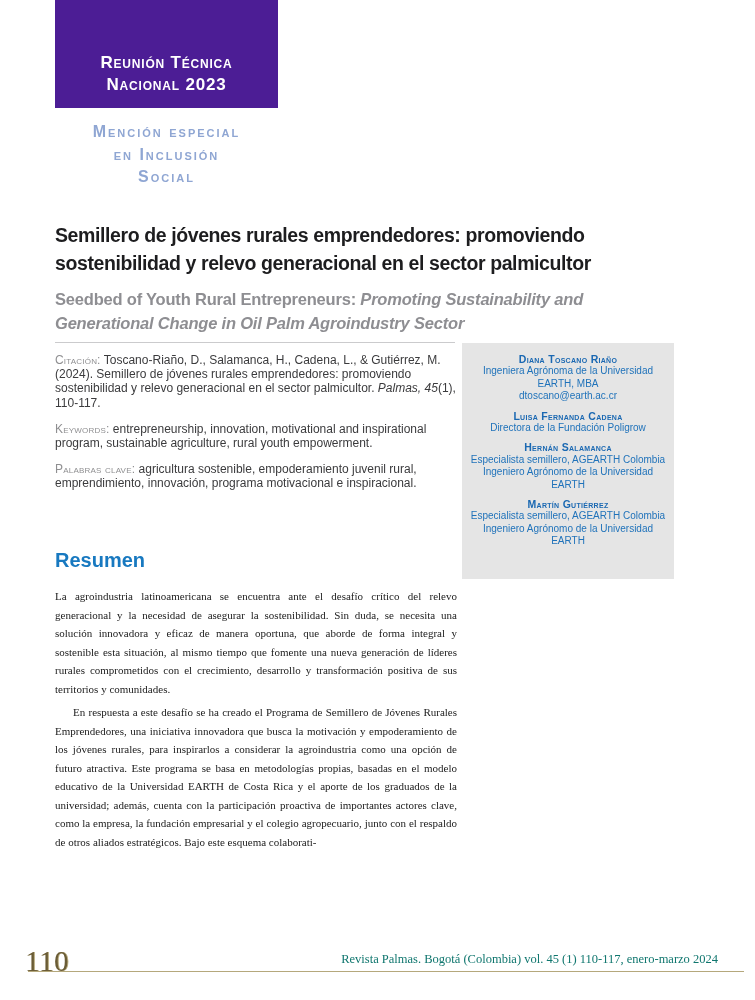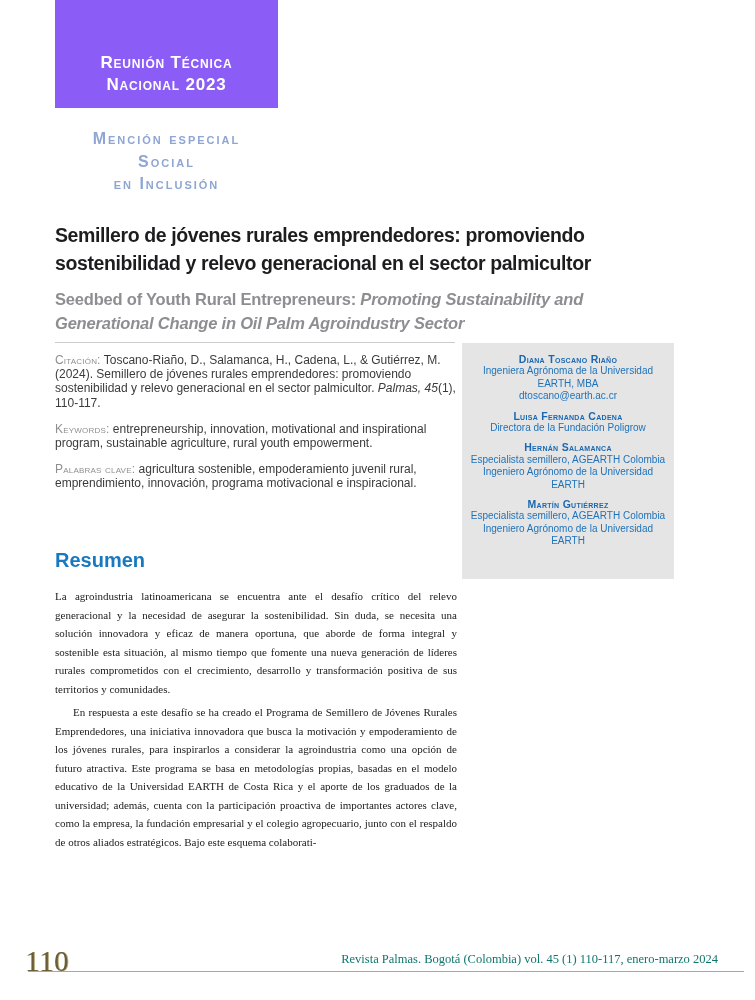--- a/index.html
+++ b/index.html
@@ -12,39 +12,39 @@
     height: 1000px;
     background: #ffffff;
     font-family: "Liberation Sans", sans-serif;
   }
 
   
   .badge {
     position: absolute;
     left: 55px; top: 0;
     width: 223px; height: 108px;
-    background: #8b5cf6;
+    background: #4c1d95;
   }
   .badge-text {
     position: absolute;
     left: 0; bottom: 12px;
     width: 100%;
     text-align: center;
     color: #ffffff;
     font-weight: bold;
     font-variant: small-caps;
     font-size: 17px;
     line-height: 22px;
     letter-spacing: 0.8px;
   }
 
   
   .mention {
     position: absolute;
-    left: 55px; top: 128px;
+    left: 55px; top: 121px;
     width: 223px;
     text-align: center;
     color: #8fa6d3;
     font-weight: bold;
     font-variant: small-caps;
     font-size: 16px;
     line-height: 22.5px;
     letter-spacing: 2px;
   }
 
@@ -172,22 +172,22 @@
 
   <div class="badge">
     <div class="badge-text">
       <div>Reunión Técnica</div>
       <div>Nacional 2023</div>
     </div>
   </div>
 
   <div class="mention">
     <div>Mención especial</div>
+    <div>en Inclusión</div>
     <div>Social</div>
-    <div>en Inclusión</div>
   </div>
 
   <h1 class="title-es">Semillero de jóvenes rurales emprendedores: promoviendo sostenibilidad y relevo generacional en el sector palmicultor</h1>
 
   <h2 class="title-en"><span>Seedbed of Youth Rural Entrepreneurs: </span><em>Promoting Sustainability and Generational Change in Oil Palm Agroindustry Sector</em></h2>
 
   <div class="divider"></div>
 
   <div class="citation-block">
     <p><span class="label">Citación:</span><span> Toscano-Riaño, D., Salamanca, H., Cadena, L., &amp; Gutiérrez, M. (2024). Semillero de jóvenes rurales emprendedores: promoviendo sostenibilidad y relevo generacional en el sector palmicultor. </span><em>Palmas, 45</em><span>(1), 110-117.</span></p>

